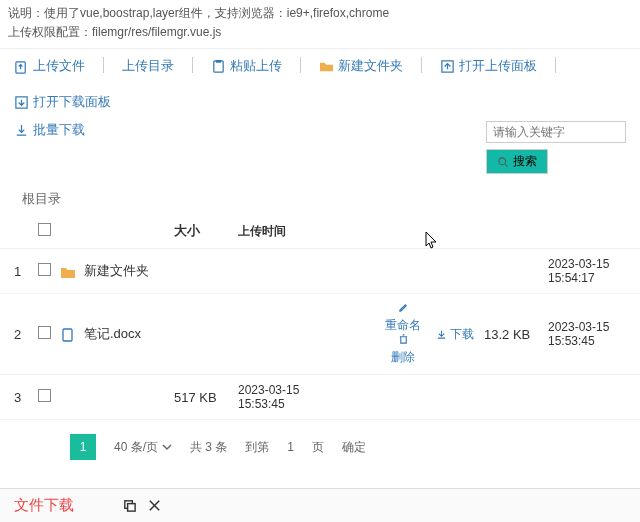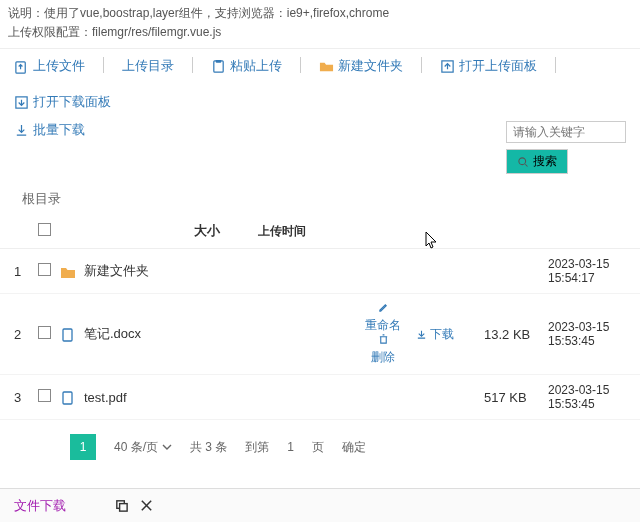--- a/index.html
+++ b/index.html
@@ -55,21 +55,21 @@
     display: flex;
     justify-content: space-between;
     align-items: flex-start;
     padding: 2px 14px 6px 14px;
   }
   .search-area { display: flex; flex-direction: column; gap: 6px; align-items: flex-start; }
   .search-input {
     border: 1px solid #ccc;
     padding: 3px 6px;
     font-size: 12px;
-    width: 120px;
+    width: 140px;
     color: #999;
   }
   .search-btn {
     border: 1px solid #ccc;
     background: #14b8a6;
     padding: 3px 10px;
     font-size: 12px;
     cursor: pointer;
     display: inline-flex;
     align-items: center;
@@ -85,21 +85,21 @@
     align-items: center;
     padding: 8px 14px;
     border-bottom: 1px solid #eee;
     font-weight: 600;
   }
   .col-idx { width: 24px; }
   .col-chk { width: 22px; }
   .col-name { flex: 1; }
   .col-actions { width: 66px; }
   .col-dl { width: 48px; }
-  .col-size { width: 64px; margin-left: 20px; }
+  .col-size { width: 64px; }
   .col-time { width: 78px; font-size: 12px; }
   .trow {
     display: flex;
     align-items: center;
     padding: 8px 14px;
     border-bottom: 1px solid #f3f3f3;
     min-height: 40px;
   }
   .file-ico {
     display: inline-flex;
@@ -160,21 +160,21 @@
     bottom: 0;
     width: 100%;
     height: 34px;
     border-top: 1px solid #ddd;
     display: flex;
     align-items: center;
     padding: 0 14px;
     gap: 48px;
     background: #fafafa;
   }
-  .bb-title { font-size: 13px; color: #a21caf; }
+  .bb-title { font-size: 15px; color: #ef4444; }
   .bb-icons { display: inline-flex; gap: 10px; align-items: center; }
   .cursor-ptr {
     position: absolute;
     left: 422px;
     top: 230px;
     pointer-events: none;
   }
 </style>
 </head>
 <body>
@@ -320,25 +320,20 @@
             </svg>
           </span>
           <span>下载</span>
         </span></div>
       <div class="col-size">13.2 KB</div>
       <div class="col-time">2023-03-15 15:53:45</div>
     </div>
     <div class="trow">
       <div class="col-idx">3</div>
       <div class="col-chk"><span class="chkbox"></span></div>
-      <div class="col-name"><span class="file-ico">
-          <svg viewBox="0 0 16 14">
-            <rect x="3" y="1" width="9" height="12" rx="1" fill="none" stroke="#337ab7" stroke-width="1.3"></rect>
-          </svg>
-        </span><span>test.pdf</span></div>
       <div class="col-actions"></div>
       <div class="col-dl"></div>
       <div class="col-size">517 KB</div>
       <div class="col-time">2023-03-15 15:53:45</div>
     </div>
   </div>
 
 <div class="pager">
   <span class="page-cur">1</span>
   <span class="page-size">

